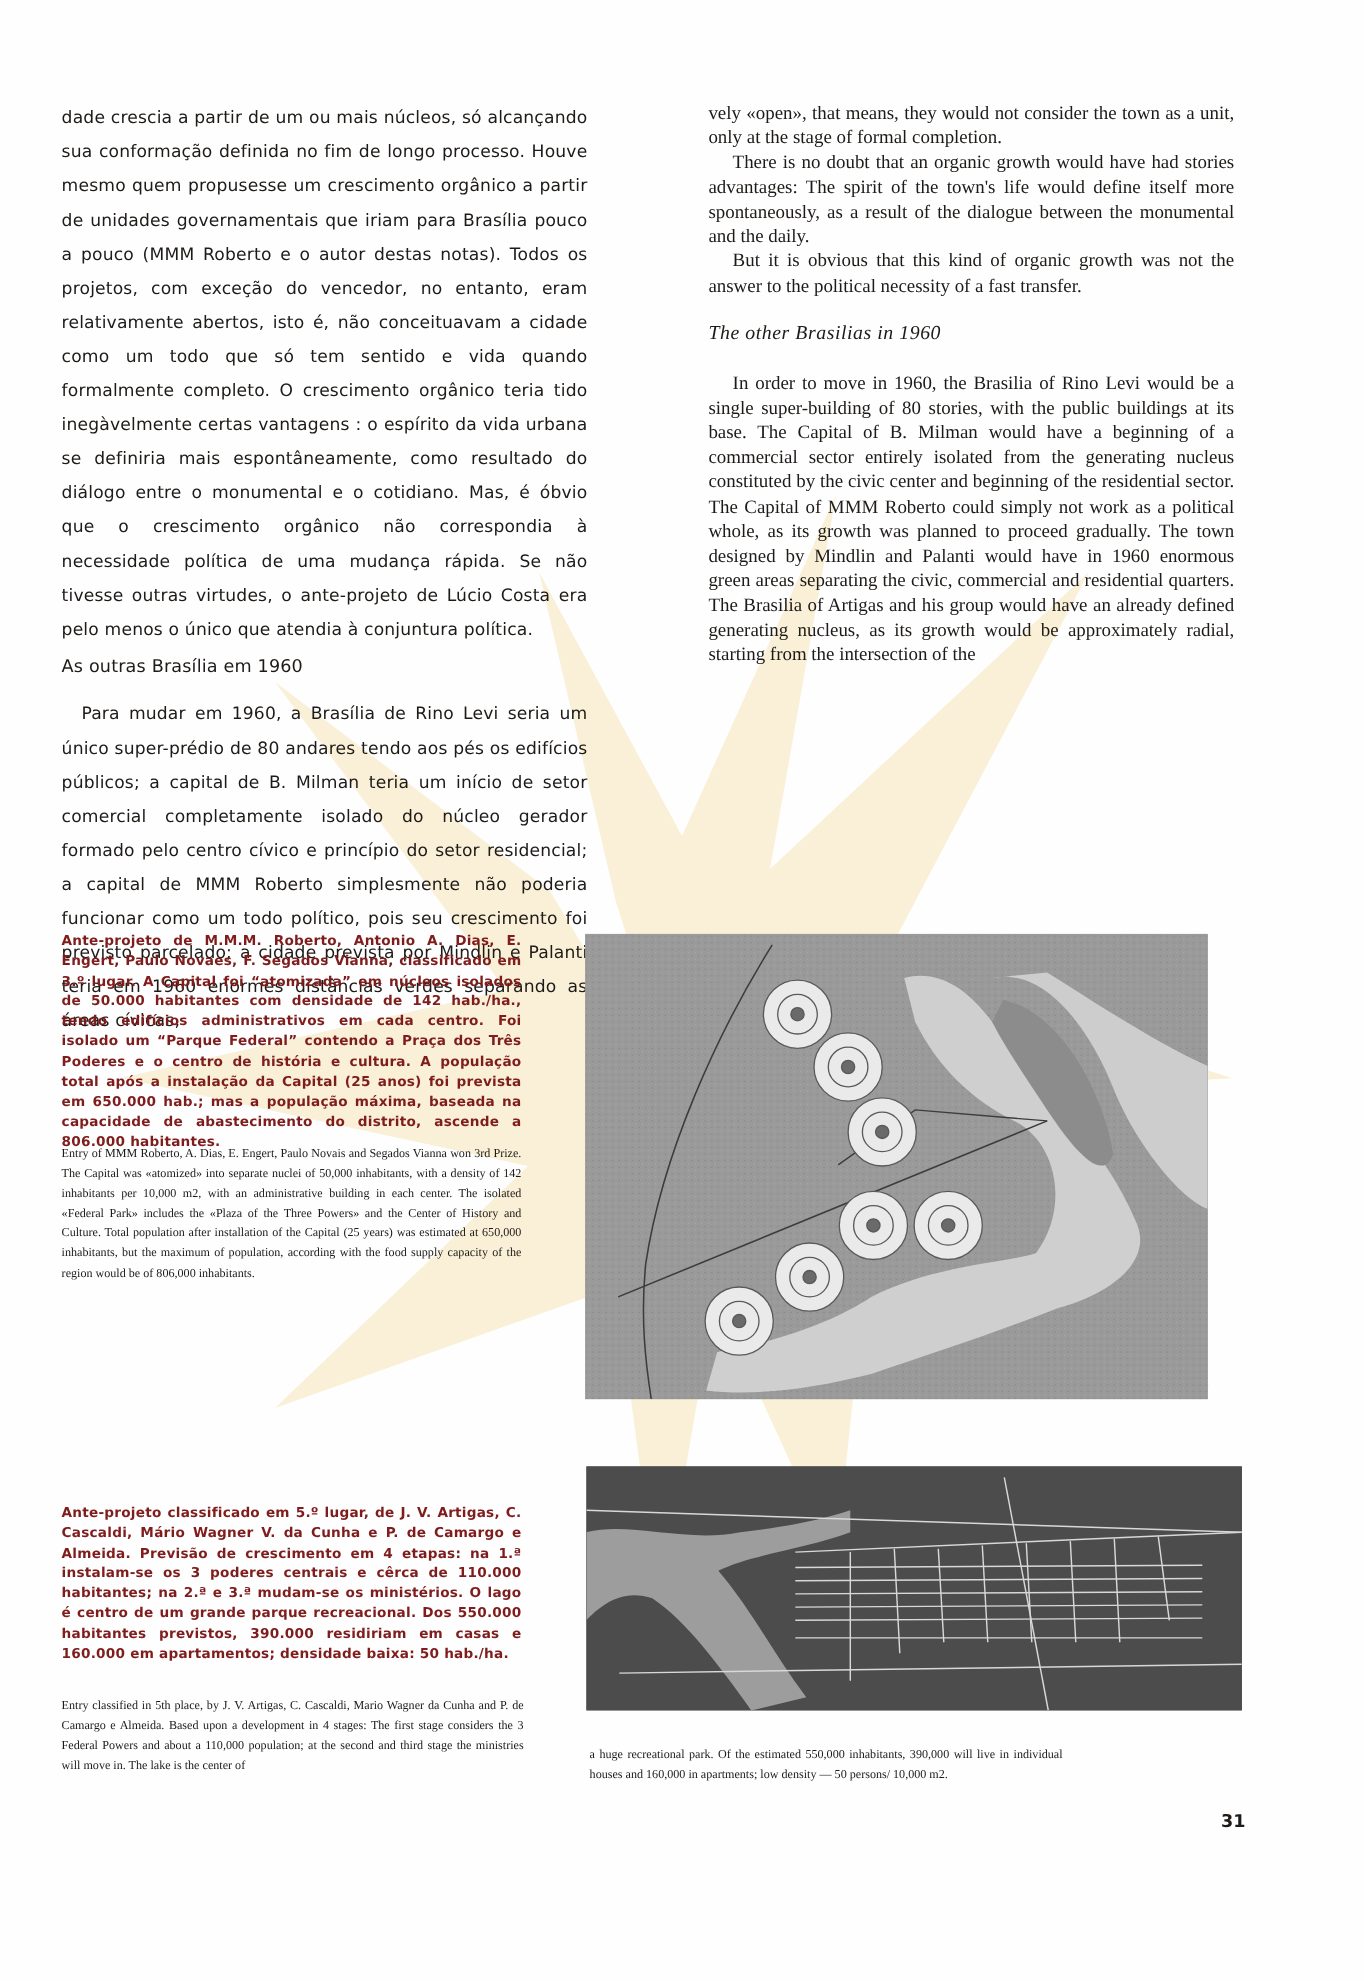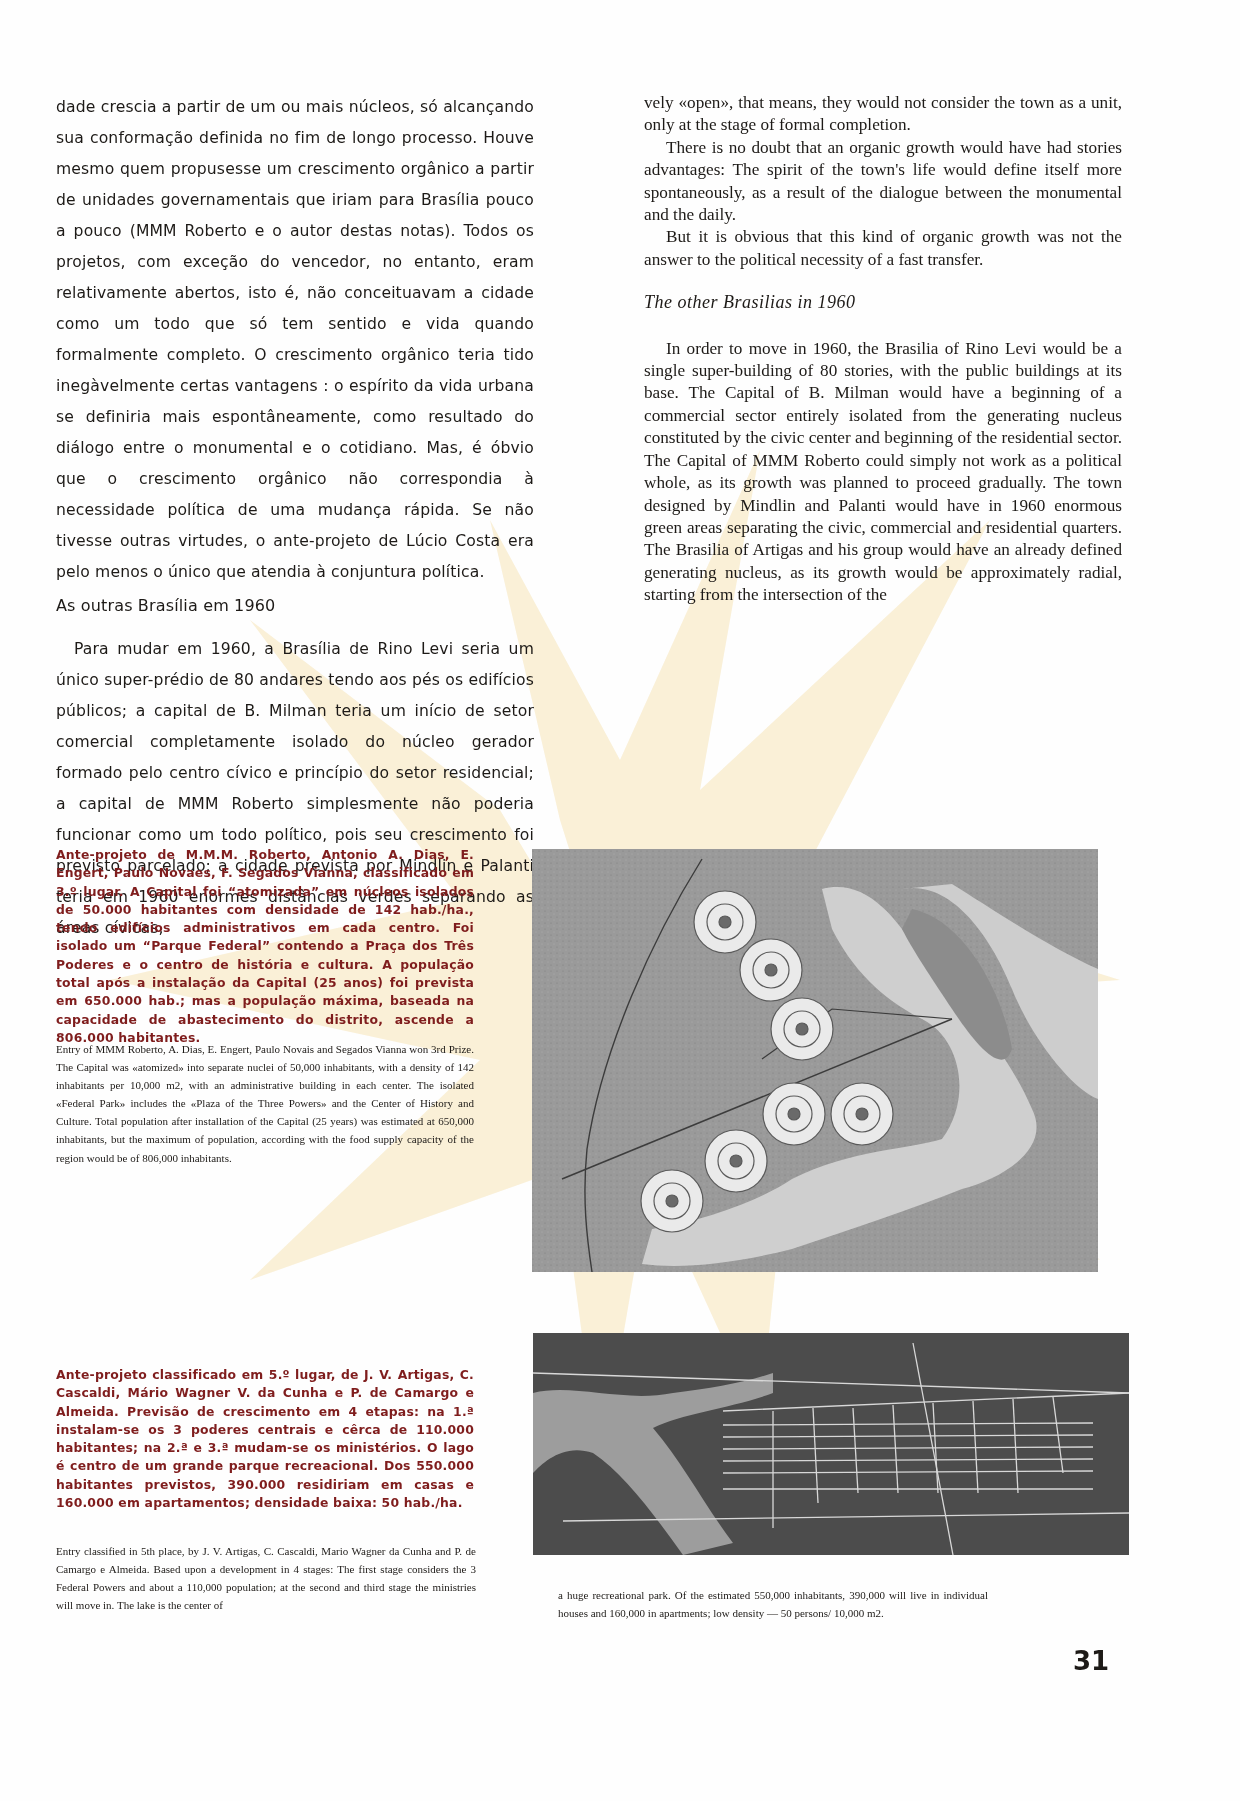--- a/index.html
+++ b/index.html
@@ -19,25 +19,25 @@
   .en-col p { margin: 0; text-indent: 22px; }
   .en-col p.noind { text-indent: 0; }
   .en-col h3 { margin: 20px 0 24px 0; font-weight: normal; font-style: italic; font-size: 18px; letter-spacing: 0.5px; }
   .cap-pt { font-size: 12.4px; line-height: 18.3px; font-weight: bold; text-align: justify; color: #7f1d1d; letter-spacing: 0.2px; }
   .cap-pt p, .cap-en p { margin: 0; }
   .cap-en { font-size: 11px; line-height: 18.1px; text-align: justify; }
   .cap1-pt { left: 56px; top: 846px; width: 418px; }
   .cap1-en { left: 56px; top: 1040px; width: 418px; }
   .cap2-pt { left: 56px; top: 1366px; width: 418px; }
   .cap2-en { left: 56px; top: 1542px; width: 420px; }
-  .cap2-en-cont { left: 536px; top: 1586px; width: 430px; margin-left: 22px; }
+  .cap2-en-cont { left: 536px; top: 1586px; width: 430px; }
   .figure { position: absolute; z-index: 1; overflow: hidden; }
   .fig1 { left: 532px; top: 849px; width: 566px; height: 423px; background: #9c9c9c; }
   .fig2 { left: 533px; top: 1333px; width: 596px; height: 222px; background: #4a4a4a; }
-  .page-number { position: absolute; left: 1073px; top: 1646px; font-size: 26px; font-weight: bold; z-index: 1; }
+  .page-number { position: absolute; left: 1110px; top: 1646px; font-size: 16px; font-weight: bold; z-index: 1; }
 </style>
 </head>
 <body>
 
 <svg class="watermark" viewBox="0 0 1240 1801">
   <g fill="#f6e6bd" opacity="0.6">
     <polygon points="620,1010 560,820 490,520 620,760 760,450 700,790 990,520 800,880 1120,980 820,1000 1100,1260 790,1130 760,1420 650,1180 600,1470 560,1170 250,1280 480,1060 110,980 460,900 250,620 500,810"></polygon>
   </g>
 </svg>
 

